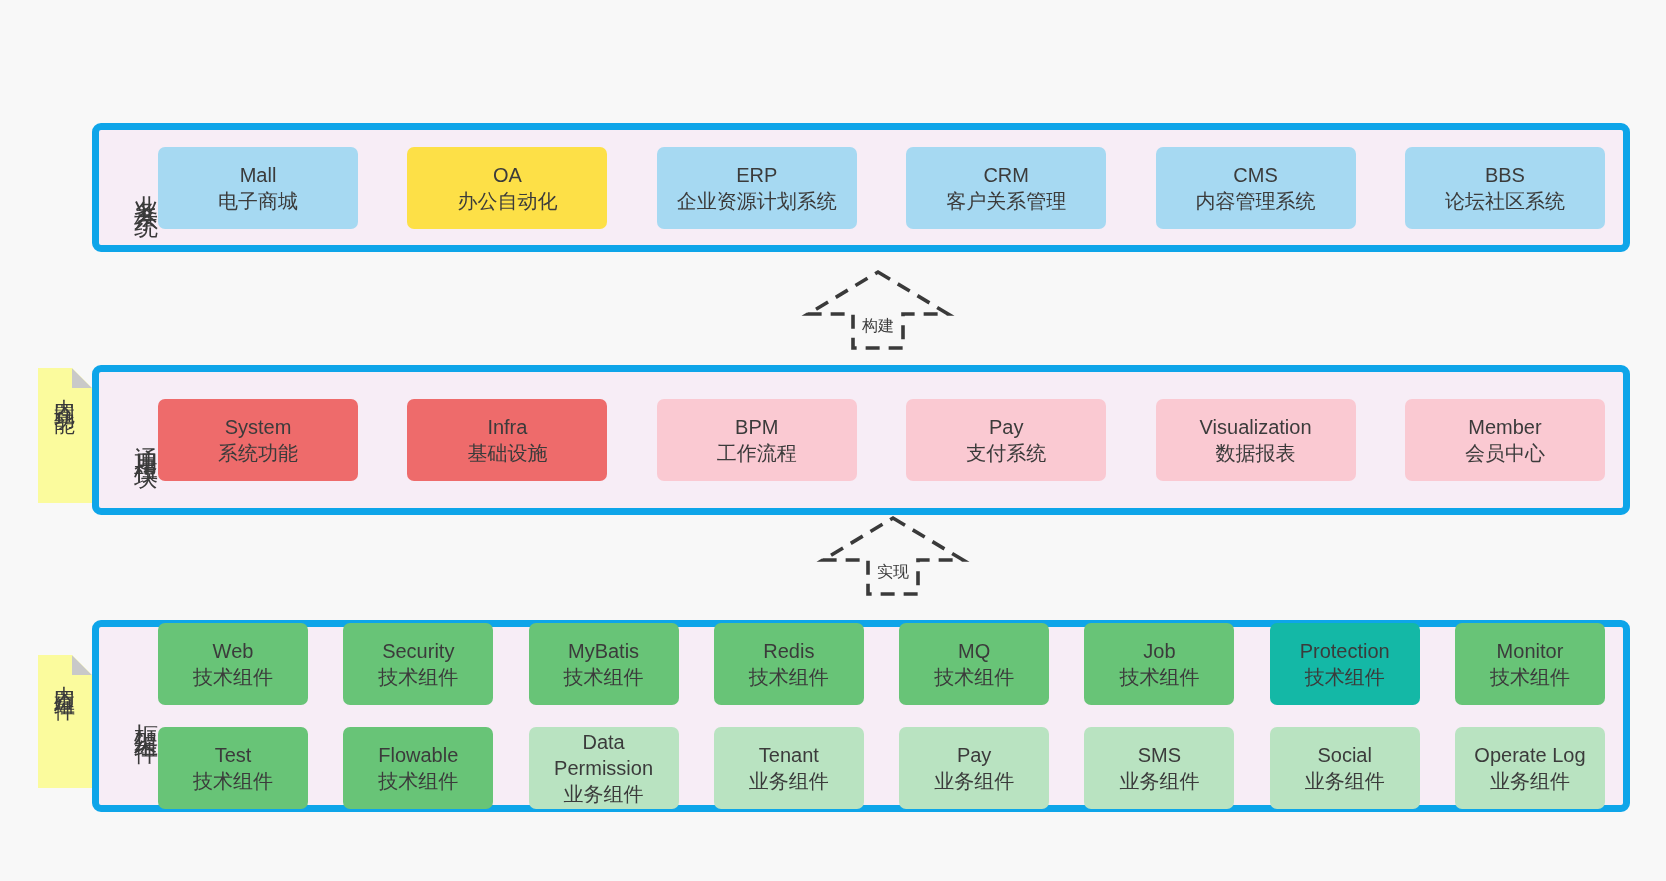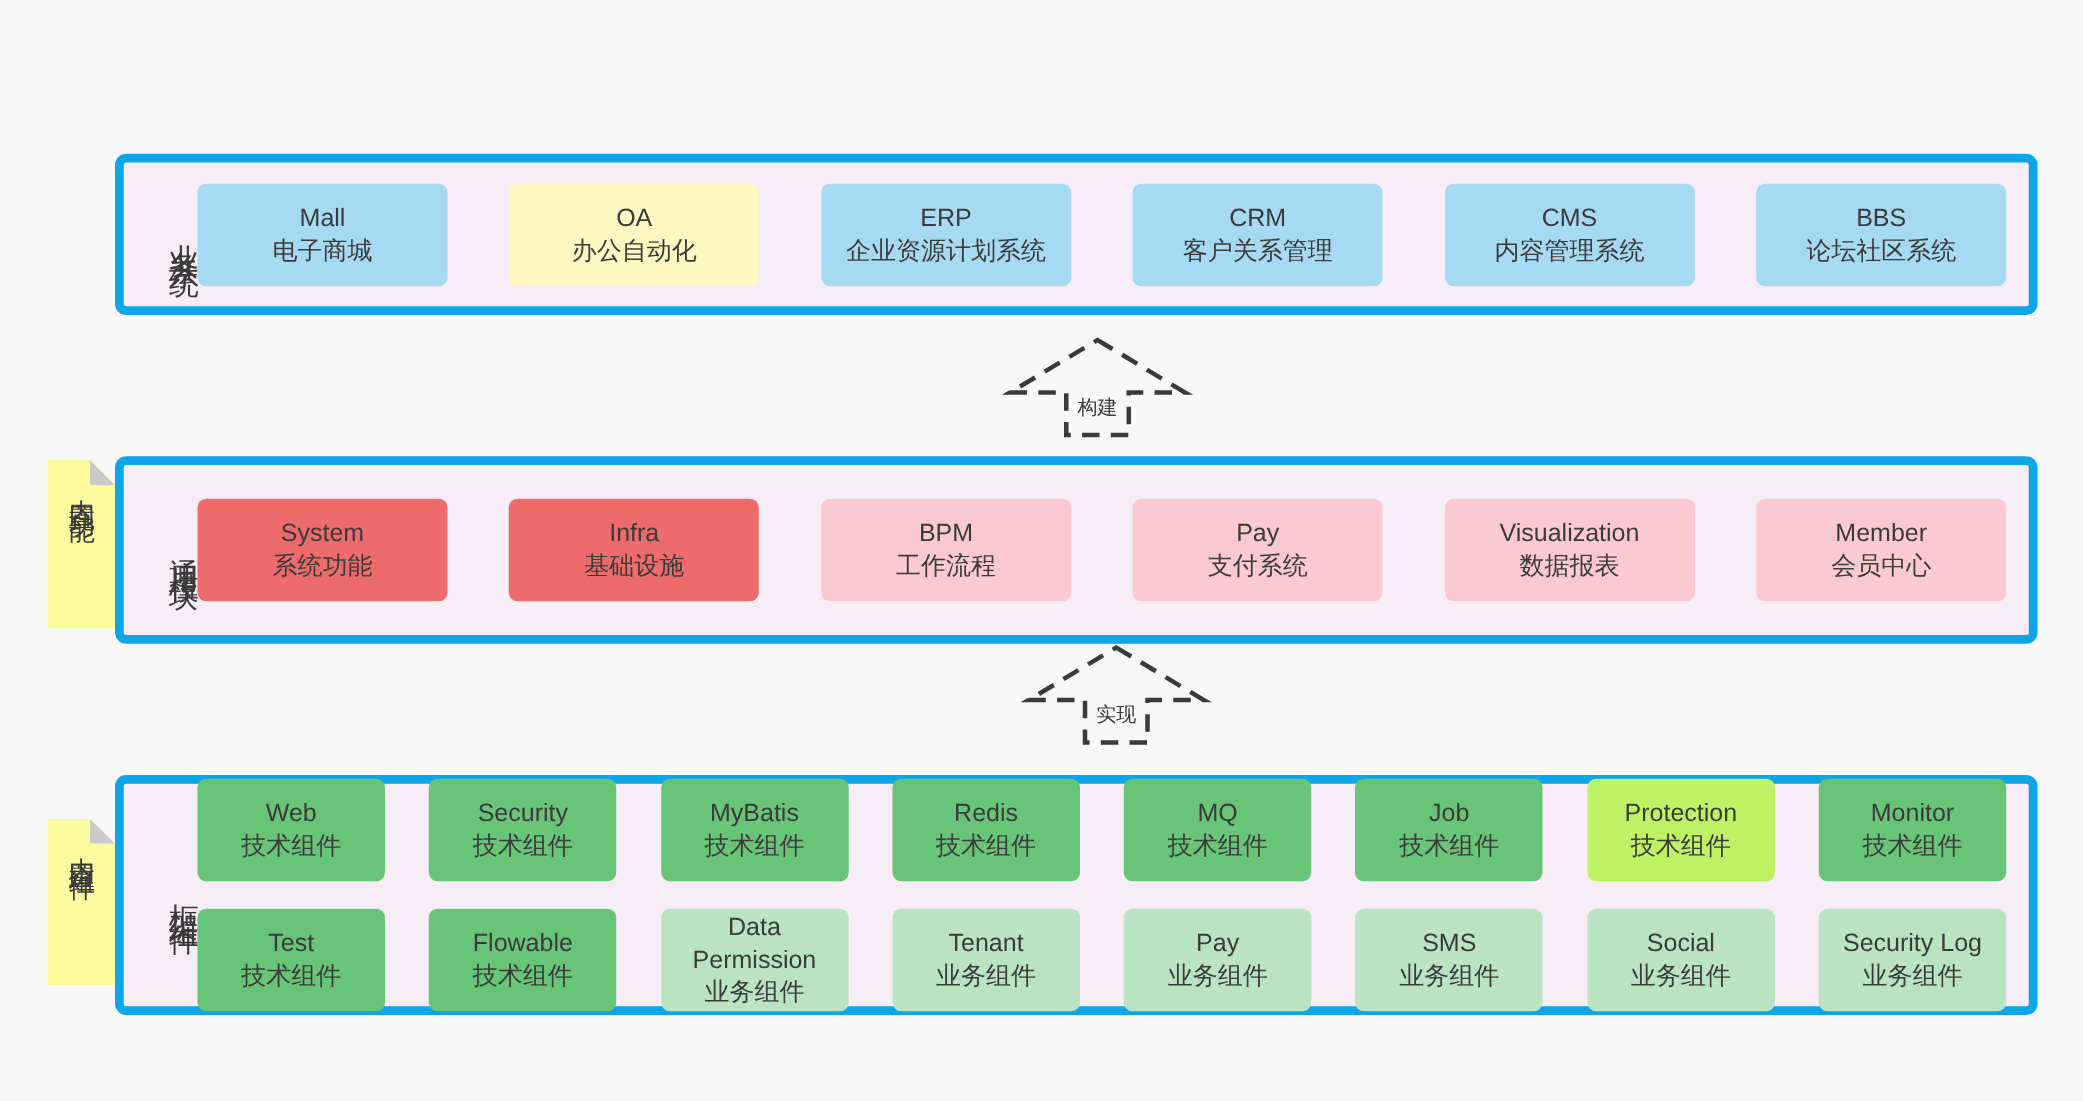--- a/index.html
+++ b/index.html
@@ -129,21 +129,21 @@
 <div class="canvas">
 
   <section class="panel" id="sec-business">
     <div class="vlabel">业务系统</div>
     <div class="rows">
         <div class="box-row">
           <div class="module-box" style="background: rgb(166, 217, 242);">
             <div>Mall</div>
             <div>电子商城</div>
           </div>
-          <div class="module-box" style="background: #fef9c3;">
+          <div class="module-box" style="background: #fde047;">
             <div>OA</div>
             <div>办公自动化</div>
           </div>
           <div class="module-box" style="background: rgb(166, 217, 242);">
             <div>ERP</div>
             <div>企业资源计划系统</div>
           </div>
           <div class="module-box" style="background: rgb(166, 217, 242);">
             <div>CRM</div>
             <div>客户关系管理</div>
@@ -237,21 +237,21 @@
             <div>技术组件</div>
           </div>
           <div class="module-box" style="background: rgb(104, 196, 119);">
             <div>MQ</div>
             <div>技术组件</div>
           </div>
           <div class="module-box" style="background: rgb(104, 196, 119);">
             <div>Job</div>
             <div>技术组件</div>
           </div>
-          <div class="module-box" style="background: #bef264;">
+          <div class="module-box" style="background: #14b8a6;">
             <div>Protection</div>
             <div>技术组件</div>
           </div>
           <div class="module-box" style="background: rgb(104, 196, 119);">
             <div>Monitor</div>
             <div>技术组件</div>
           </div>
         </div>
         <div class="box-row">
           <div class="module-box" style="background: rgb(104, 196, 119);">
@@ -276,20 +276,20 @@
           </div>
           <div class="module-box" style="background: rgb(185, 227, 193);">
             <div>SMS</div>
             <div>业务组件</div>
           </div>
           <div class="module-box" style="background: rgb(185, 227, 193);">
             <div>Social</div>
             <div>业务组件</div>
           </div>
           <div class="module-box" style="background: rgb(185, 227, 193);">
-            <div>Security Log</div>
+            <div>Operate Log</div>
             <div>业务组件</div>
           </div>
         </div>
       </div>
   </section>
 
 </div>
 
 </body></html>

